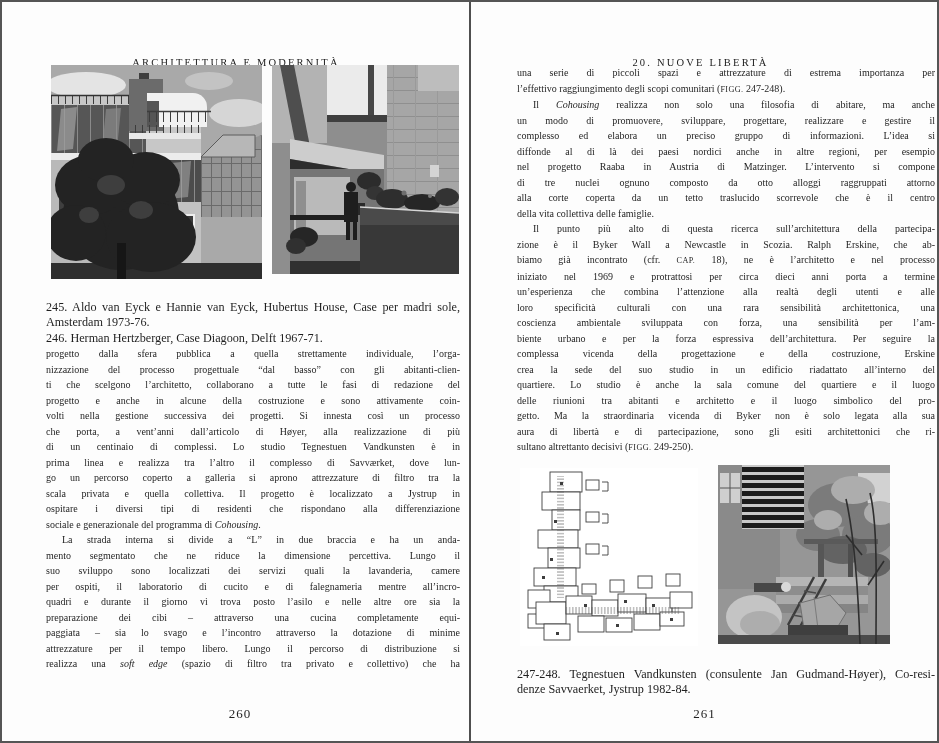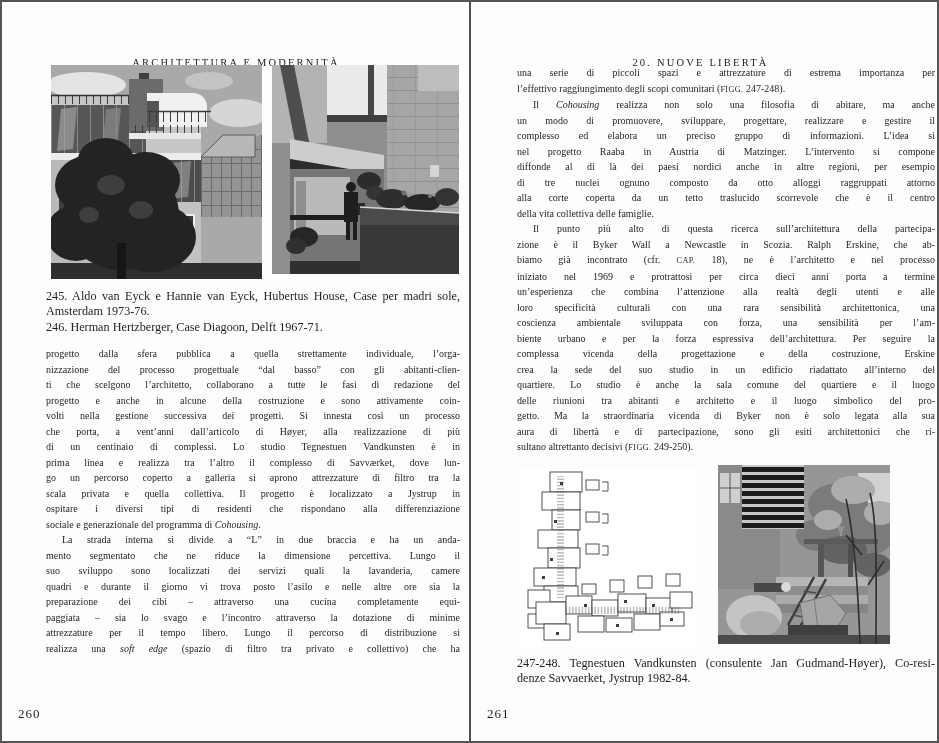--- a/index.html
+++ b/index.html
@@ -10,27 +10,27 @@
   }
   .page { position:absolute; top:0; height:739px; }
   .page-left  { left:0;   width:468px; }
   .page-right { left:469px; width:459px; }
   .divider { position:absolute; left:467px; top:0; width:2px; height:739px; background:#4f4f4f; }
 
   .running-head {
     position:absolute; left:0; right:0; top:27px; text-align:center;
     font-size:10.5px; letter-spacing:2.2px; color:#222; white-space:nowrap;margin-top:28px;
   }
-  .folio { position:absolute; left:16px; right:0; top:704px; font-size:13px; letter-spacing:1px; }
+  .folio { position:absolute; left:8px; right:0; top:704px; text-align:center; font-size:13px; letter-spacing:1px; }
 
   figure { margin:0; padding:0; position:absolute; }
   figure svg { display:block; }
 
   .caption-block, .body-block { position:absolute; }
-  .caption-block { font-size:12.2px; line-height:15.3px; }
+  .caption-block { font-size:12.2px; line-height:15.3px;margin-top:11px; }
   .body-block    { font-size:10px; line-height:15.5px; }
 
   .para { margin:0; }
   .line { text-align:justify; text-align-last:justify; -moz-text-align-last:justify; white-space:normal; }
   .line.endline { text-align-last:left; -moz-text-align-last:left; }
   .line.indent  { text-indent:16px; }
   .line i { font-style:italic; }
   .line .sc { font-size:0.82em; letter-spacing:0.4px; }
 
   
@@ -184,20 +184,21 @@
           <div class="line">prima linea e realizza tra l’altro il complesso di Savværket, dove lun-</div>
           <div class="line">go un percorso coperto a galleria si aprono attrezzature di filtro tra la</div>
           <div class="line">scala privata e quella collettiva. Il progetto è localizzato a Jystrup in</div>
           <div class="line">ospitare i diversi tipi di residenti che rispondano alla differenziazione</div>
           <div class="line endline">sociale e generazionale del programma di <i>Cohousing</i>.</div>
         </div>
         <div class="para">
           <div class="line indent">La strada interna si divide a “L” in due braccia e ha un anda-</div>
           <div class="line">mento segmentato che ne riduce la dimensione percettiva. Lungo il</div>
           <div class="line">suo sviluppo sono localizzati dei servizi quali la lavanderia, camere</div>
+          <div class="line">per ospiti, il laboratorio di cucito e di falegnameria mentre all’incro-</div>
           <div class="line">quadri e durante il giorno vi trova posto l’asilo e nelle altre ore sia la</div>
           <div class="line">preparazione dei cibi – attraverso una cucina completamente equi-</div>
           <div class="line">paggiata – sia lo svago e l’incontro attraverso la dotazione di minime</div>
           <div class="line">attrezzature per il tempo libero. Lungo il percorso di distribuzione si</div>
           <div class="line">realizza una <i>soft edge</i> (spazio di filtro tra privato e collettivo) che ha</div>
         </div>
       </div>
     <div class="folio">260</div>
   </div>
 
@@ -208,22 +209,22 @@
 
     <div class="body-block pr-body">
         <div class="para">
           <div class="line">una serie di piccoli spazi e attrezzature di estrema importanza per</div>
           <div class="line endline">l’effettivo raggiungimento degli scopi comunitari (<span class="sc">FIGG.</span> 247-248).</div>
         </div>
         <div class="para">
           <div class="line indent">Il <i>Cohousing</i> realizza non solo una filosofia di abitare, ma anche</div>
           <div class="line">un modo di promuovere, sviluppare, progettare, realizzare e gestire il</div>
           <div class="line">complesso ed elabora un preciso gruppo di informazioni. L’idea si</div>
+          <div class="line">diffonde al di là dei paesi nordici anche in altre regioni, per esempio</div>
           <div class="line">nel progetto Raaba in Austria di Matzinger. L’intervento si compone</div>
-          <div class="line">diffonde al di là dei paesi nordici anche in altre regioni, per esempio</div>
           <div class="line">di tre nuclei ognuno composto da otto alloggi raggruppati attorno</div>
           <div class="line">alla corte coperta da un tetto traslucido scorrevole che è il centro</div>
           <div class="line endline">della vita collettiva delle famiglie.</div>
         </div>
         <div class="para">
           <div class="line indent">Il punto più alto di questa ricerca sull’architettura della partecipa-</div>
           <div class="line">zione è il Byker Wall a Newcastle in Scozia. Ralph Erskine, che ab-</div>
           <div class="line">biamo già incontrato (cfr. <span class="sc">CAP.</span> 18), ne è l’architetto e nel processo</div>
           <div class="line">iniziato nel 1969 e protrattosi per circa dieci anni porta a termine</div>
           <div class="line">un’esperienza che combina l’attenzione alla realtà degli utenti e alle</div>

